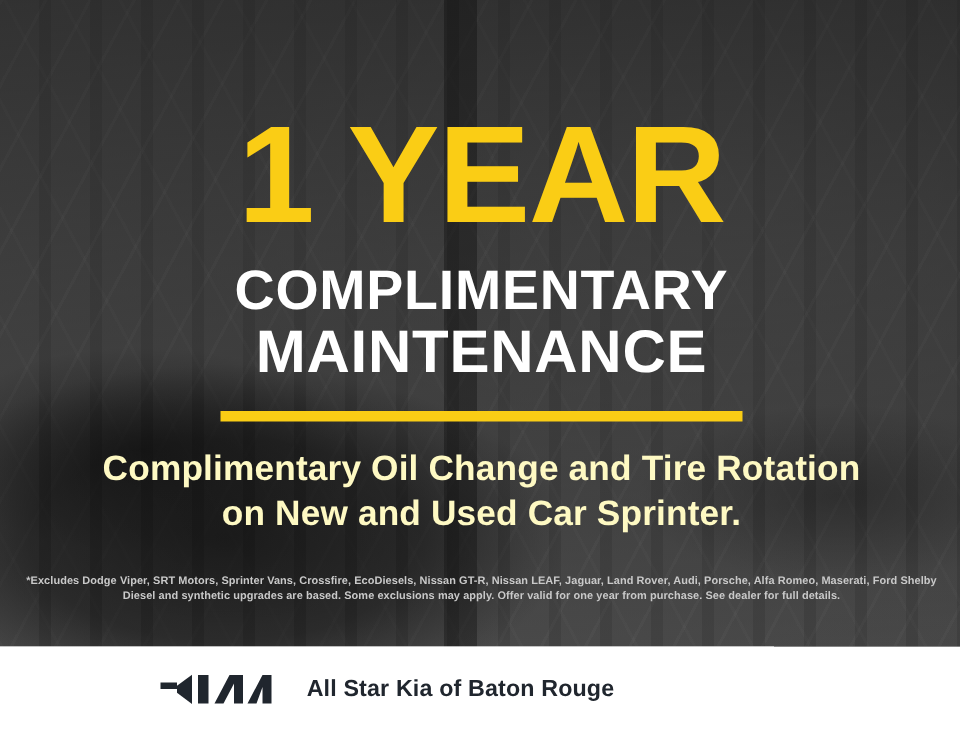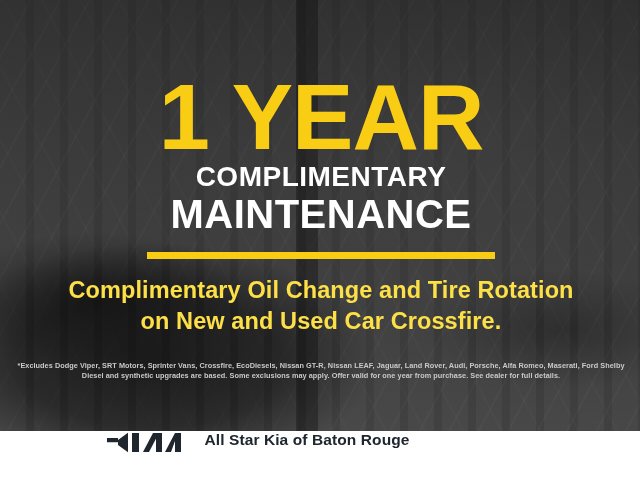--- a/index.html
+++ b/index.html
@@ -51,35 +51,35 @@
   }
 
   
   #copy{position:absolute;left:1px;top:0;width:640px;height:431px;
         display:flex;flex-direction:column;align-items:center;text-align:center;}
 
   .year{margin-top:78px;font-size:92px;line-height:.86;font-weight:800;
         letter-spacing:-1px;color:#facd15;white-space:nowrap;}
 
   .l2,.l3{font-weight:800;color:#ffffff;white-space:nowrap;}
-  .l2{font-size:28px;line-height:1.02;letter-spacing:.5px;margin-top:6px;}
+  .l2{font-size:37px;line-height:1.02;letter-spacing:.5px;margin-top:18px;}
   .l3{font-size:40px;line-height:1.02;letter-spacing:.5px;margin-top:2px;}
 
   .rule{width:348px;height:7px;background:#facd15;margin-top:18px;}
 
   .sub{margin-top:16px;font-size:23.5px;line-height:1.30;font-weight:700;
-       color:#fde047;letter-spacing:.1px;}
+       color:#fef9c3;letter-spacing:.1px;}
 
   .fine{margin-top:24px;width:612px;font-size:7.3px;line-height:1.42;
         font-weight:400;color:#c9c9c9;letter-spacing:.05px;}
   .fine div{white-space:nowrap;font-weight:bold;}
 
   
   #footer{position:absolute;left:0;top:431px;width:516px;height:57px;background:#ffffff;
-          display:flex;align-items:flex-start;justify-content:center;gap:22px;}
+          display:flex;align-items:center;justify-content:center;gap:22px;}
   #kia-logo{display:block;}
   .dealer{font-size:15.5px;font-weight:700;color:#20262e;letter-spacing:.1px;
           white-space:nowrap;}
 </style>
 </head>
 <body>
 
 <div id="banner">
 
   <div id="hero">
@@ -88,21 +88,21 @@
 
     <div id="copy">
       <div class="year">1 YEAR</div>
       <div class="l2">COMPLIMENTARY</div>
       <div class="l3">MAINTENANCE</div>
 
       <div class="rule"></div>
 
       <div class="sub">
         <div>Complimentary Oil Change and Tire Rotation</div>
-        <div>on New and Used Car Crossfire.</div>
+        <div>on New and Used Car Sprinter.</div>
       </div>
 
       <div class="fine">
         <div>*Excludes Dodge Viper, SRT Motors, Sprinter Vans, Crossfire, EcoDiesels, Nissan GT-R, Nissan LEAF, Jaguar, Land Rover, Audi, Porsche, Alfa Romeo, Maserati, Ford Shelby</div>
         <div>Diesel and synthetic upgrades are based. Some exclusions may apply. Offer valid for one year from purchase. See dealer for full details.</div>
       </div>
     </div>
   </div>
 
   <div id="footer">

